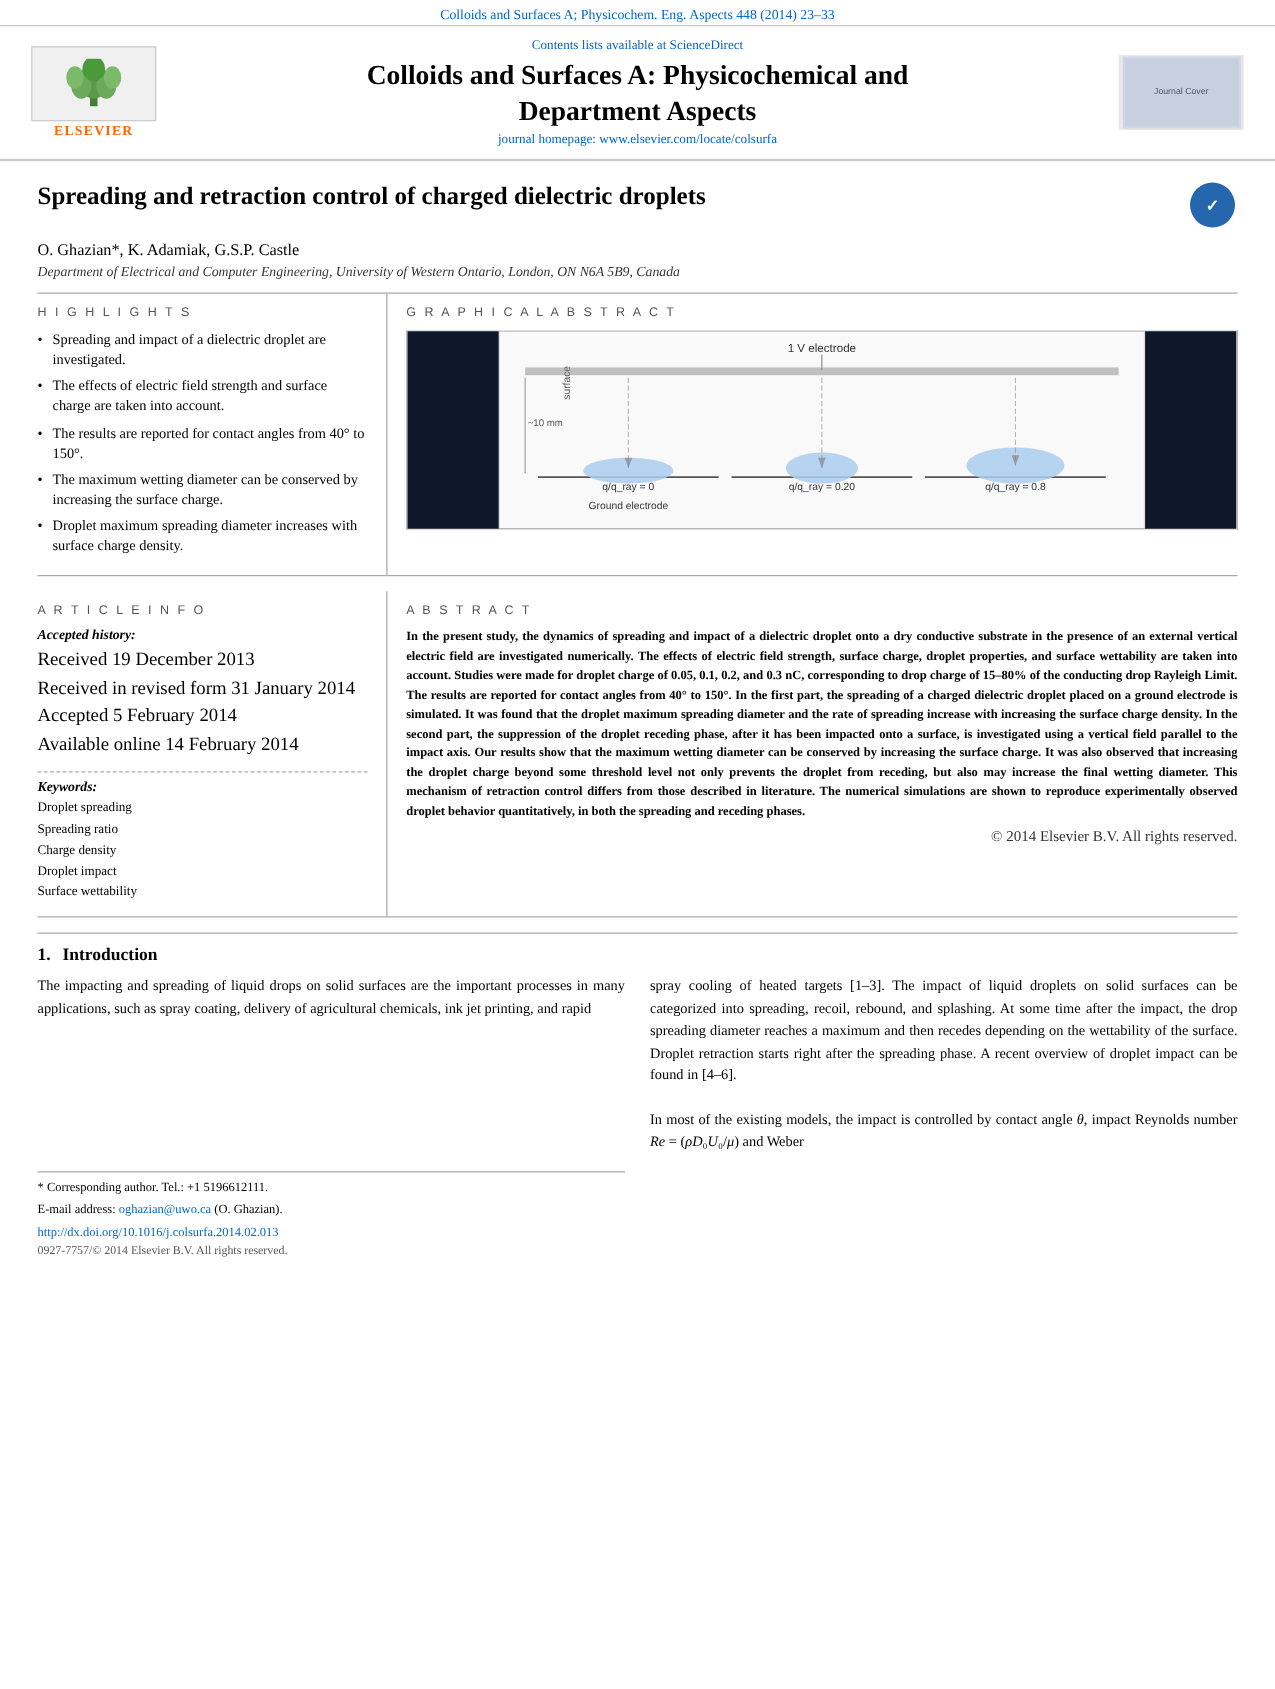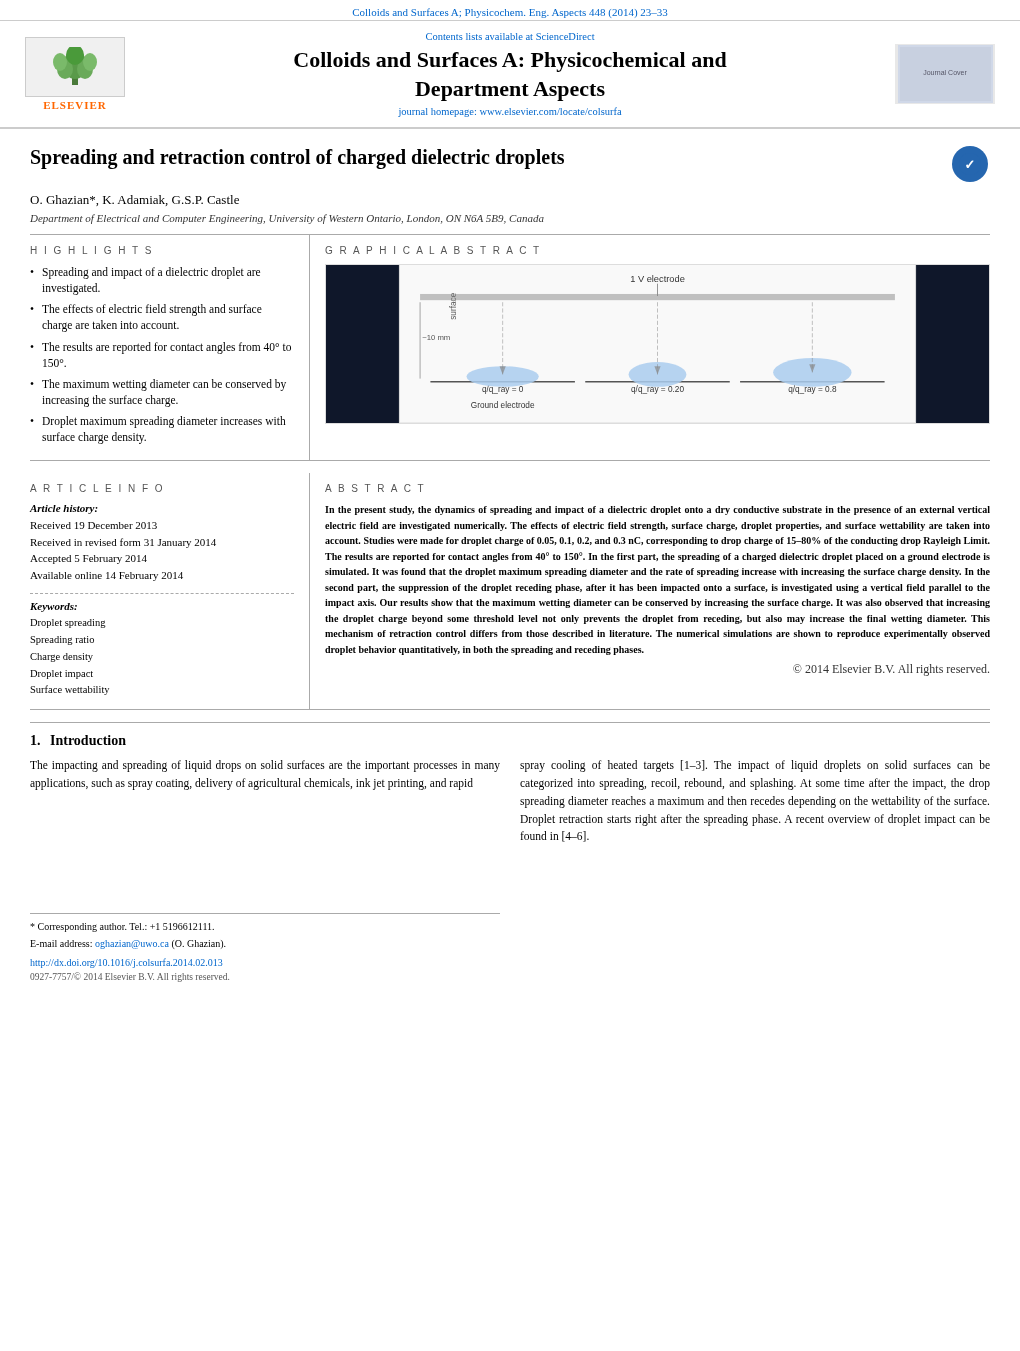--- a/index.html
+++ b/index.html
@@ -236,21 +236,21 @@
       font-size: 11px;
       margin-bottom: 10px;
     }
     .article-history .history-label {
       font-style: italic;
       font-weight: bold;
       margin-bottom: 3px;
       font-size: 11px;
     }
     .article-history .history-item {
-      font-size: 11px;
+      font-size: 15px;
       color: #000;
       line-height: 1.5;
     }
     .keywords-section {
       font-size: 11px;
       border-top: 1px dashed #aaa;
       padding-top: 6px;
     }
     .keywords-section .kw-label {
       font-style: italic;
@@ -449,21 +449,21 @@
         </svg>
       </div>
     </div>
   </div>
 
   <div class="article-info-section">
 
     <div class="article-info-col">
       <div class="section-label">A R T I C L E   I N F O</div>
       <div class="article-history">
-        <div class="history-label">Article history:</div>
+        <div class="history-label">Accepted history:</div>
         <div class="history-item">Received 19 December 2013</div>
         <div class="history-item">Received in revised form 31 January 2014</div>
         <div class="history-item">Accepted 5 February 2014</div>
         <div class="history-item">Available online 14 February 2014</div>
       </div>
       <div class="keywords-section">
         <div class="kw-label">Keywords:</div>
         <div class="kw-item">Droplet spreading</div>
         <div class="kw-item">Spreading ratio</div>
         <div class="kw-item">Charge density</div>
@@ -497,17 +497,18 @@
           </p>
           <div class="doi-line">
             <span>http://dx.doi.org/10.1016/j.colsurfa.2014.02.013</span>
           </div>
           <div class="issn-line">0927-7757/© 2014 Elsevier B.V. All rights reserved.</div>
         </div>
       </div>
       <div class="intro-col">
         <p>spray cooling of heated targets [1–3]. The impact of liquid droplets on solid surfaces can be categorized into spreading, recoil, rebound, and splashing. At some time after the impact, the drop spreading diameter reaches a maximum and then recedes depending on the wettability of the surface. Droplet retraction starts right after the spreading phase. A recent overview of droplet impact can be found in [4–6].</p>
         <br>
+        <p>In most of the existing models, the impact is controlled by contact angle <i>θ</i>, impact Reynolds number <i>Re</i> = (<i>ρD</i>₀<i>U</i>₀/<i>μ</i>) and Weber</p>
       </div>
     </div>
   </div>
 
 </div>
 
 </body></html>

